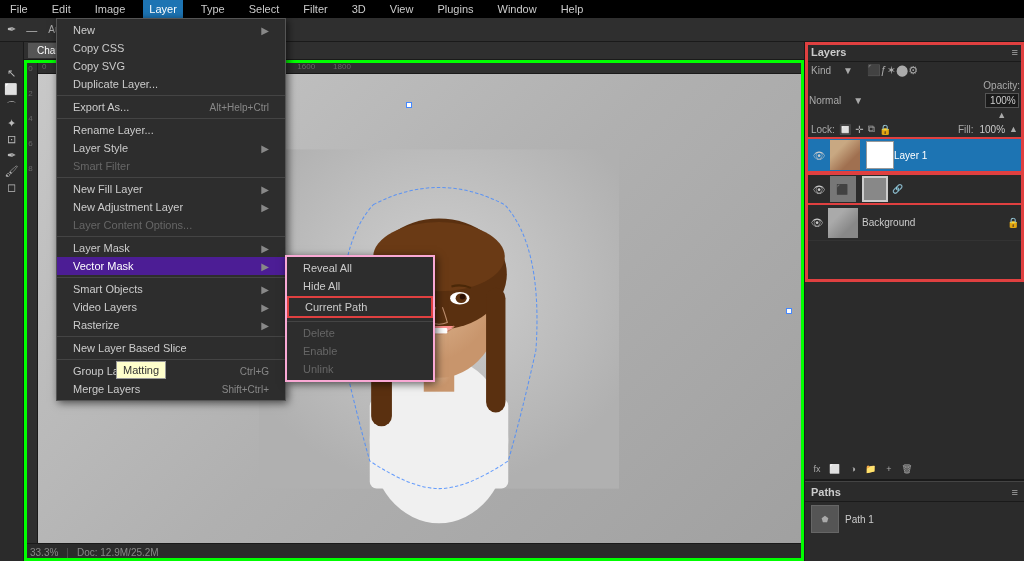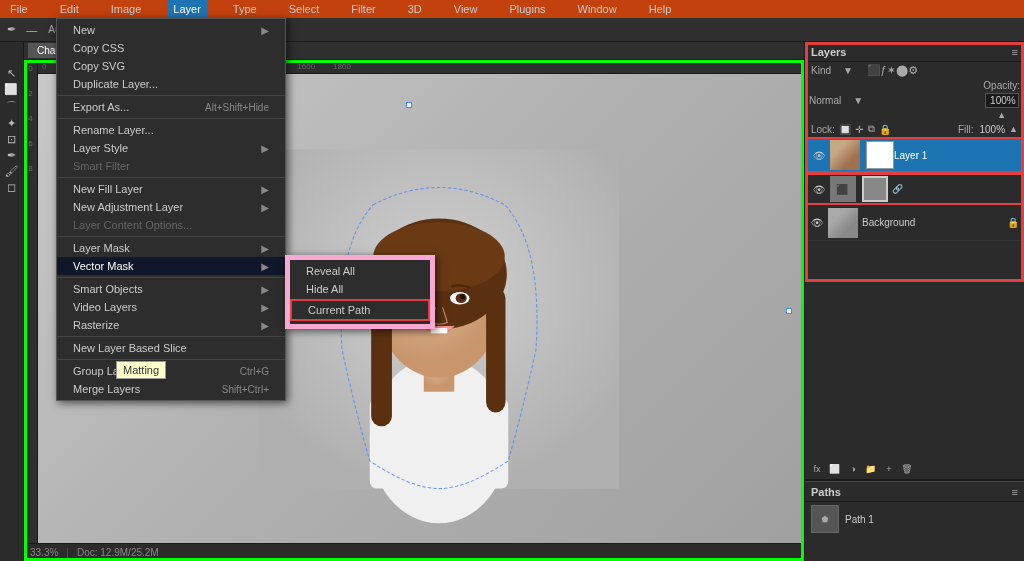--- a/index.html
+++ b/index.html
@@ -10,25 +10,25 @@
       background: #3c3c3c;
       font-family: 'Arial', sans-serif;
       font-size: 11px;
       color: #ccc;
       position: relative;
     }
 
     
     .menu-bar {
       height: 18px;
-      background: #c2410c;
+      background: #000000;
       display: flex;
       align-items: center;
       padding: 0 4px;
-      gap: 20px;
+      gap: 12px;
       position: absolute;
       top: 0; left: 0; right: 0;
       z-index: 100;
     }
     .menu-item {
       padding: 0 6px;
       font-size: 11px;
       color: #ccc;
       cursor: pointer;
       height: 100%;
@@ -161,21 +161,21 @@
       cursor: pointer;
       color: #ccc;
       font-size: 11px;
       white-space: nowrap;
     }
     .menu-row.disabled {
       color: #666;
       cursor: default;
     }
     .menu-row.active-item {
-      background: #0f172a;
+      background: #4c1d95;
       color: white;
     }
     .menu-row .shortcut {
       color: #888;
       font-size: 10px;
       margin-left: 20px;
     }
     .menu-row .arrow {
       color: #888;
       font-size: 10px;
@@ -183,21 +183,21 @@
 
     
     .submenu-container {
       position: relative;
     }
     .submenu {
       position: absolute;
       left: 100%;
       top: -2px;
       background: #2d2d2d;
-      border: 5px solid #f9a8d4;
+      border: 2px solid #f9a8d4;
       min-width: 150px;
       box-shadow: 2px 2px 8px rgba(0,0,0,0.6);
       z-index: 400;
     }
     .submenu .menu-row {
       padding: 3px 16px;
     }
 
     
     .right-panel {
@@ -600,21 +600,21 @@
       <div class="menu-row">
         <span>Copy SVG</span>
       </div>
       <div class="menu-row">
         <span>Duplicate Layer...</span>
       </div>
     </div>
     <div class="menu-section">
       <div class="menu-row">
         <span>Export As...</span>
-        <span class="shortcut">Alt+Shift+Hide</span>
+        <span class="shortcut">Alt+Help+Ctrl</span>
       </div>
     </div>
     <div class="menu-section">
       <div class="menu-row">
         <span>Rename Layer...</span>
       </div>
       <div class="menu-row">
         <span>Layer Style</span>
         <span class="arrow">▶</span>
       </div>
@@ -654,20 +654,31 @@
             </div>
             <div class="menu-row">
               <span>Hide All</span>
             </div>
             <div class="current-path-box">
               <div class="menu-row">
                 <span>Current Path</span>
               </div>
             </div>
           </div>
+          <div class="menu-section">
+            <div class="menu-row disabled">
+              <span>Delete</span>
+            </div>
+            <div class="menu-row disabled">
+              <span>Enable</span>
+            </div>
+            <div class="menu-row disabled">
+              <span>Unlink</span>
+            </div>
+          </div>
         </div>
       </div>
     </div>
     <div class="menu-section">
       <div class="menu-row">
         <span>Smart Objects</span>
         <span class="arrow">▶</span>
       </div>
       <div class="menu-row">
         <span>Video Layers</span>

